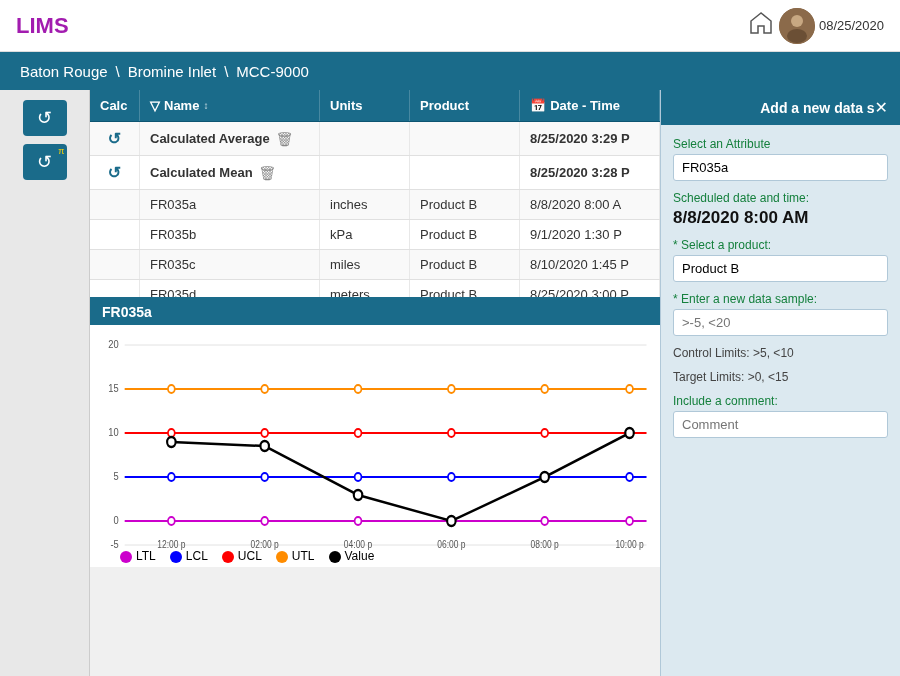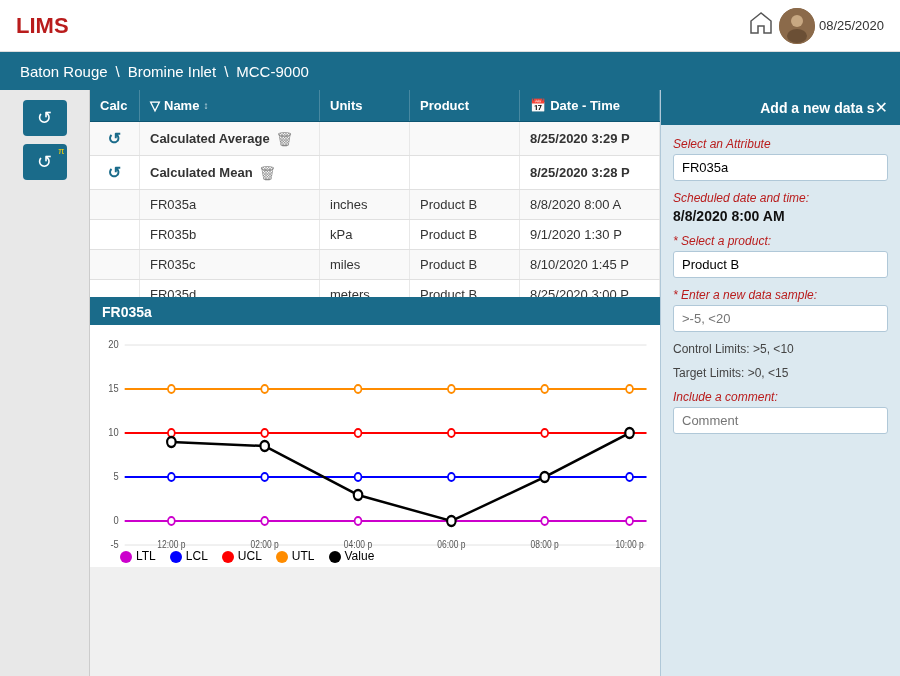--- a/index.html
+++ b/index.html
@@ -3,21 +3,21 @@
   <meta charset="utf-8">
   <style>
     * { margin: 0; padding: 0; box-sizing: border-box; }
     body { font-family: 'Segoe UI', Arial, sans-serif; font-size: 13px; background: #f0f0f0; width: 900px; height: 676px; overflow: hidden; }
 
     
     .top-header {
       display: flex; align-items: center; justify-content: space-between;
       background: #fff; padding: 0 16px; height: 52px; border-bottom: 1px solid #ddd;
     }
-    .lims-logo { font-size: 22px; font-weight: bold; color: #b91c1c; }
+    .lims-logo { font-size: 22px; font-weight: bold; color: #a21caf; }
     .header-right { display: flex; align-items: center; gap: 4px; }
     .home-icon { font-size: 22px; color: #555; }
     .avatar { width: 36px; height: 36px; border-radius: 50%; background: #8B6A4A; overflow: hidden; display: flex; align-items: center; justify-content: center; }
     .date-display { font-size: 13px; color: #333; }
 
     
     .breadcrumb-bar {
       background: #1a6b8a; color: #fff; padding: 0 20px; height: 38px;
       display: flex; align-items: center; gap: 8px; font-size: 15px;
     }
@@ -77,22 +77,22 @@
     .right-panel {
       width: 240px; background: #dce9f0; border-left: 1px solid #b0c8d8;
       display: flex; flex-direction: column; overflow-y: auto;
     }
     .right-panel-header {
       background: #1a6b8a; color: #fff; padding: 8px 12px;
       display: flex; justify-content: flex-end; align-items: center; font-size: 14px; font-weight: 600;
     }
     .close-btn { cursor: pointer; font-size: 16px; color: #fff; background: none; border: none; }
     .right-panel-body { padding: 12px; display: flex; flex-direction: column; gap: 10px; }
-    .field-label { font-size: 12px; color: #b91c1c; margin-bottom: 3px; font-style: italic; }
-    .field-value { font-size: 14px; font-weight: 600; color: #111; }
+    .field-label { font-size: 12px; color: #15803d; margin-bottom: 3px; }
+    .field-value { font-size: 17px; font-weight: 600; color: #111; }
     .field-input {
       width: 100%; padding: 5px 8px; border: 1px solid #b0c8d8; border-radius: 3px;
       background: #fff; font-size: 13px;
     }
     .control-text { font-size: 12px; color: #444; }
 
     
     .chart-svg { width: 100%; height: 220px; }
 
     

